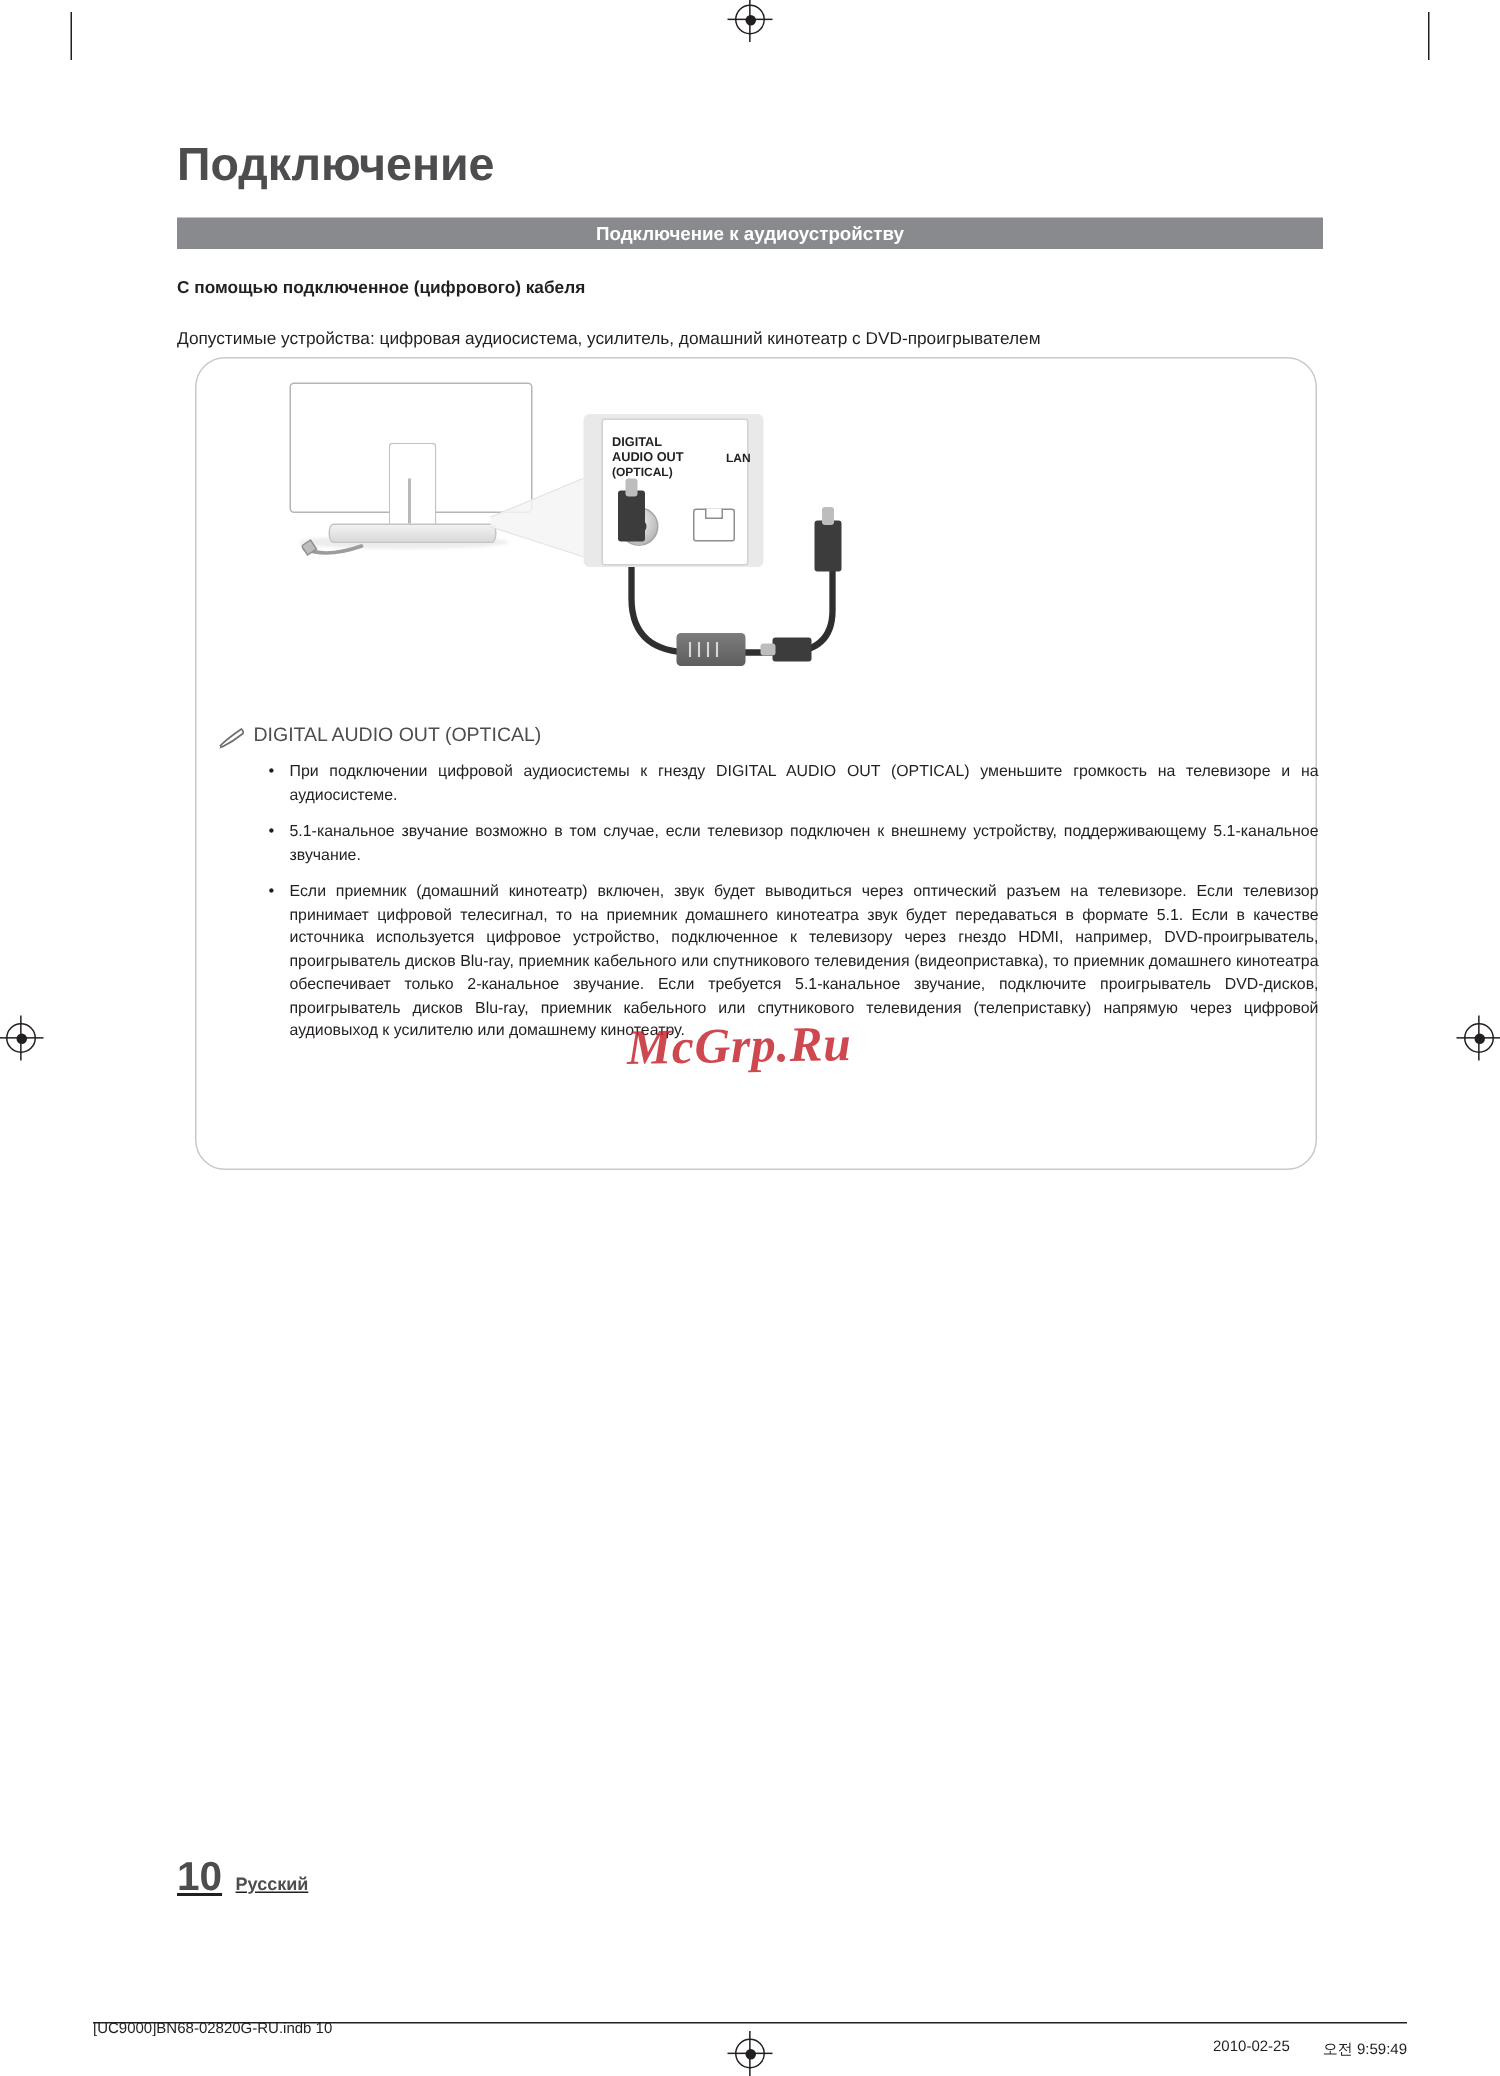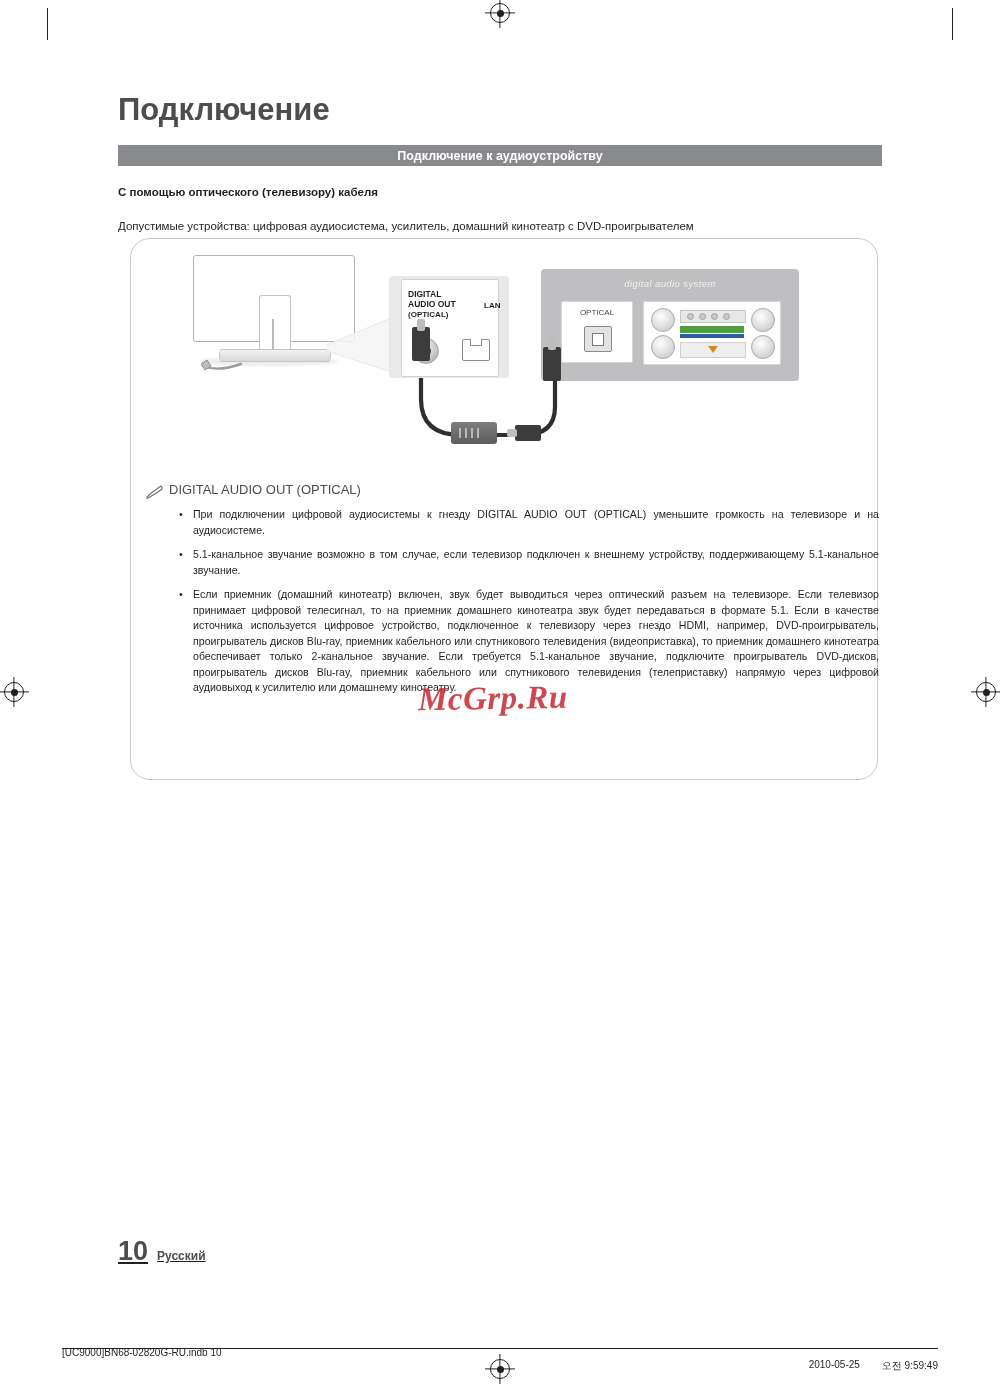--- a/index.html
+++ b/index.html
@@ -567,21 +567,21 @@
     <div class="hline"></div>
     <div class="dot"></div>
 </div>
 
 <div class="page">
 
   <div class="chapter-title">Подключение</div>
 
   <div class="section-bar">Подключение к аудиоустройству</div>
 
-  <div class="sub-head">С помощью оптического (телевизору) кабеля</div>
+  <div class="sub-head">С помощью подключенное (цифрового) кабеля</div>
   <div class="sub-text">Допустимые устройства: цифровая аудиосистема, усилитель, домашний кинотеатр с DVD-проигрывателем</div>
 
   <div class="content-box">
 
     <div class="diagram">
 
       <div class="tv-screen"></div>
       <div class="tv-neck"></div>
       <div class="tv-neck-line"></div>
       <div class="tv-base-shadow"></div>
@@ -609,46 +609,20 @@
           <span>AUDIO OUT</span><br>
           <span class="thin">(OPTICAL)</span>
         </div>
         <div class="lan-label">LAN</div>
         <div class="optical-jack-outer">
           <div class="optical-jack-inner"></div>
         </div>
         <div class="lan-port"></div>
       </div>
 
-      <div class="audio-panel">
-        <div class="audio-panel-title">digital audio system</div>
-
-        <div class="optical-box">
-          <div class="optical-box-label">OPTICAL</div>
-          <div class="optical-box-port"></div>
-        </div>
-
-        <div class="stereo-unit">
-          <div class="knob k1"></div>
-          <div class="knob k2"></div>
-          <div class="knob k3"></div>
-          <div class="knob k4"></div>
-          <div class="display-strip">
-            <div class="mini-dot" style="left:6px;"></div>
-            <div class="mini-dot" style="left:18px;"></div>
-            <div class="mini-dot" style="left:30px;"></div>
-            <div class="mini-dot" style="left:42px;"></div>
-          </div>
-          <div class="green-strip"></div>
-          <div class="blue-strip"></div>
-          <div class="tray">
-            <div class="tray-tri"></div>
-          </div>
-        </div>
-      </div>
 
       <div class="plug-body" style="left:281px;top:88px;width:18px;height:34px;"></div>
       <div class="plug-body" style="left:286px;top:80px;width:8px;height:12px;background:#bdbdbd;"></div>
       <div class="ferrite" style="left:320px;top:183px;width:46px;height:22px;"></div>
       <svg class="cable-svg">
         <g stroke="#d8d8d8" stroke-width="1.4">
           <line x1="329" y1="189" x2="329" y2="199"></line>
           <line x1="335" y1="189" x2="335" y2="199"></line>
           <line x1="341" y1="189" x2="341" y2="199"></line>
           <line x1="347" y1="189" x2="347" y2="199"></line>
@@ -687,16 +661,16 @@
   <div class="watermark">McGrp.Ru</div>
 
   <div class="page-num">
     <span class="num">10</span>
     <span class="lang">Русский</span>
   </div>
 
   <div class="footer-rule"></div>
   <div class="footer-left">[UC9000]BN68-02820G-RU.indb   10</div>
   <div class="footer-right">
-    <span>2010-05-25</span>
+    <span>2010-02-25</span>
     <span>오전 9:59:49</span>
   </div>
 </div>
 
 </body></html>

